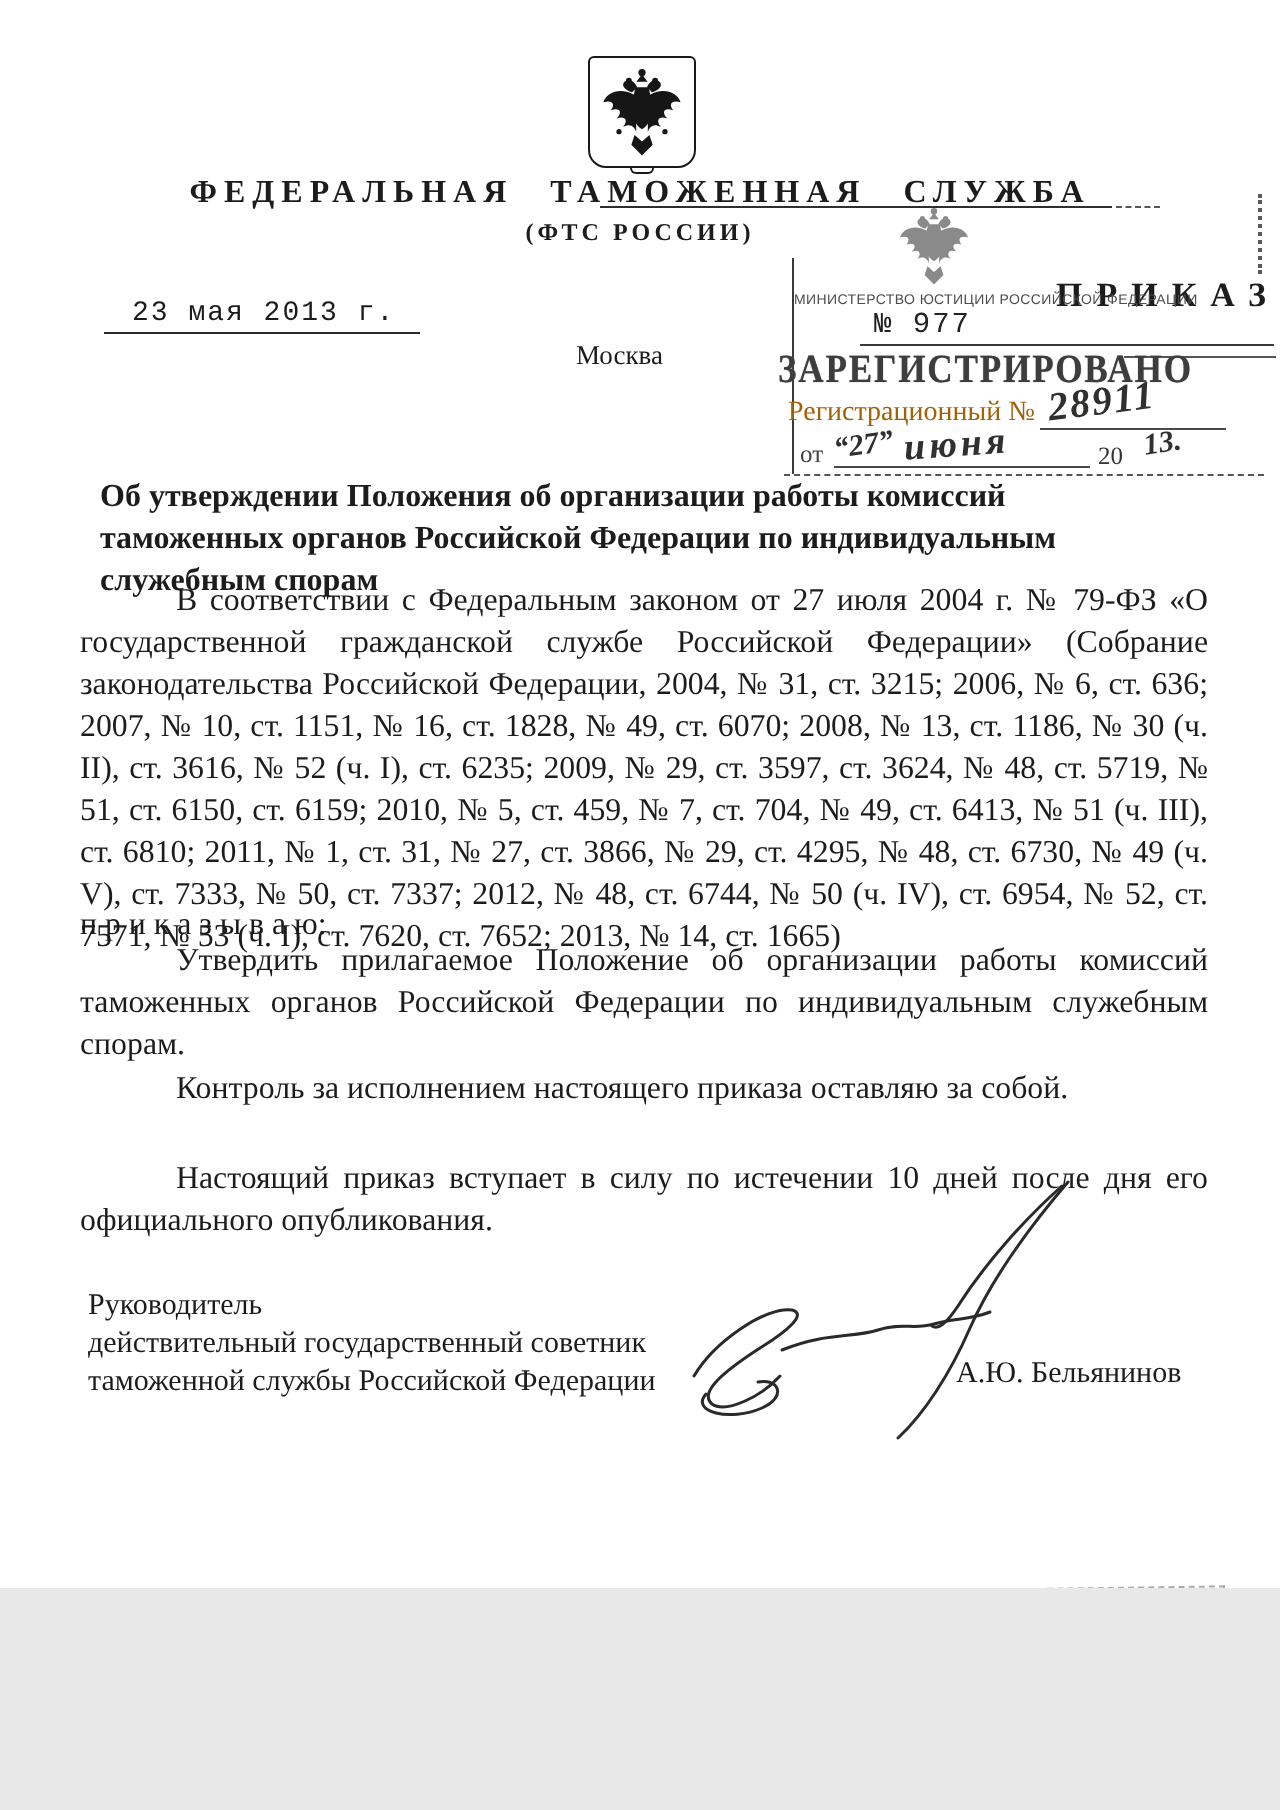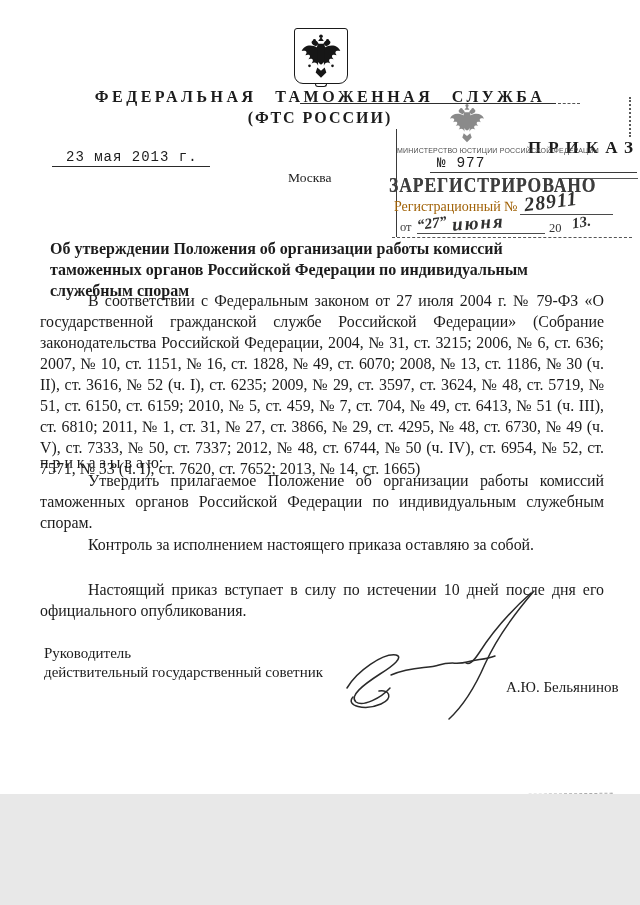--- a/index.html
+++ b/index.html
@@ -14,21 +14,21 @@
     left:294px;top:28px;width:54px;height:56px;
     border:1.6px solid #1a1a1a;border-radius:3px 3px 9px 9px;
     display:flex;align-items:center;justify-content:center;box-sizing:border-box;
   }
   .emblem-tab{left:315px;top:83px;width:12px;height:4px;border:1.2px solid #1a1a1a;border-top:none;border-radius:0 0 3px 3px;box-sizing:border-box;}
   .org-name{
     left:0;right:0;top:88px;text-align:center;
     font-weight:bold;font-size:16px;letter-spacing:3.5px;word-spacing:11px;
     white-space:nowrap;
   }
-  .org-abbr{left:0;right:0;top:109px;text-align:center;font-weight:bold;font-size:16px;letter-spacing:2px;}
+  .org-abbr{left:0;right:0;top:109px;text-align:center;font-weight:bold;font-size:12px;letter-spacing:2px;}
   .doc-type{left:0;right:0;top:138px;text-align:right;font-weight:bold;font-size:17px;letter-spacing:7px;}
   .doc-date{
     left:66px;top:149px;font-family:"Liberation Mono", monospace;
     font-size:14px;letter-spacing:1px;white-space:nowrap;
   }
   .date-underline{left:52px;top:166px;width:158px;height:0;border-top:1.4px solid #2a2a2a;}
   .city{left:288px;top:170px;font-size:13.5px;}
   .doc-number{
     left:437px;top:155px;font-family:"Liberation Mono", monospace;
     font-size:14.5px;letter-spacing:1px;white-space:nowrap;color:#222;
@@ -72,21 +72,21 @@
     font-size:15.9px;line-height:21px;
   }
   .indent{text-indent:48px;}
   .p1{top:290px;}
   .order-word{left:40px;top:454px;font-size:15.9px;}
   .p2{top:470px;}
   .p3{top:534px;}
   .p4{top:579px;}
   
   .sig-position{left:44px;top:644px;font-size:15px;line-height:19px;}
-  .sig-name{left:478px;top:679px;font-size:15px;white-space:nowrap;margin-left:28px;}
+  .sig-name{left:478px;top:679px;font-size:15px;white-space:nowrap;}
   .sig-strokes{left:325px;top:585px;width:300px;height:150px;pointer-events:none;}
   
   .cert-stamp{
     left:423px;top:794px;width:190px;height:72px;
     border:1.2px dashed #ababab;transform:rotate(-0.8deg);box-sizing:border-box;
   }
   .cert-line1{
     position:absolute;left:4px;right:2px;top:4px;text-align:center;
     font-family:"Liberation Sans", sans-serif;font-size:10.5px;letter-spacing:1px;
     color:#9c9c9c;filter:blur(.45px);white-space:nowrap;
@@ -165,20 +165,21 @@
 
   <div class="abs body-par indent p1">В соответствии с Федеральным законом от 27 июля 2004 г. № 79-ФЗ «О государственной гражданской службе Российской Федерации» (Собрание законодательства Российской Федерации, 2004, № 31, ст. 3215; 2006, № 6, ст. 636; 2007, № 10, ст. 1151, № 16, ст. 1828, № 49, ст. 6070; 2008, № 13, ст. 1186, № 30 (ч. II), ст. 3616, № 52 (ч. I), ст. 6235; 2009, № 29, ст. 3597, ст. 3624, № 48, ст. 5719, № 51, ст. 6150, ст. 6159; 2010, № 5, ст. 459, № 7, ст. 704, № 49, ст. 6413, № 51 (ч. III), ст. 6810; 2011, № 1, ст. 31, № 27, ст. 3866, № 29, ст. 4295, № 48, ст. 6730, № 49 (ч. V), ст. 7333, № 50, ст. 7337; 2012, № 48, ст. 6744, № 50 (ч. IV), ст. 6954, № 52, ст. 7571, № 53 (ч. I), ст. 7620, ст. 7652; 2013, № 14, ст. 1665)</div>
   <div class="abs order-word">п р и к а з ы в а ю:</div>
   <div class="abs body-par indent p2">Утвердить прилагаемое Положение об организации работы комиссий таможенных органов Российской Федерации по индивидуальным служебным спорам.</div>
   <div class="abs body-par indent p3">Контроль за исполнением настоящего приказа оставляю за собой.</div>
   <div class="abs body-par indent p4">Настоящий приказ вступает в силу по истечении 10 дней после дня его официального опубликования.</div>
 
   <div class="abs sig-position">
     <div>Руководитель</div>
     <div>действительный государственный советник</div>
+    <div>таможенной службы Российской Федерации</div>
   </div>
   <div class="abs sig-name">А.Ю. Бельянинов</div>
   <svg class="abs sig-strokes" viewBox="0 0 300 150">
     <g fill="none" stroke="#2a2a2a" stroke-width="1.5" stroke-linecap="round">
       <path d="M22,103 C32,86 58,68 71,70 C79,72 68,81 55,89 C38,100 24,111 31,117 C38,122 56,113 65,103"></path>
       <path d="M28,112 C20,121 40,126 56,119 C69,113 64,104 54,106"></path>
       <path d="M66,90 C88,81 102,84 114,80 C126,76 132,80 142,77 C152,74 160,75 170,71"></path>
       <path d="M209,6 C191,27 172,52 160,79 C150,102 137,122 124,134"></path>
       <path d="M206,8 C188,24 168,46 154,68 C148,77 144,80 141,78"></path>
     </g>

